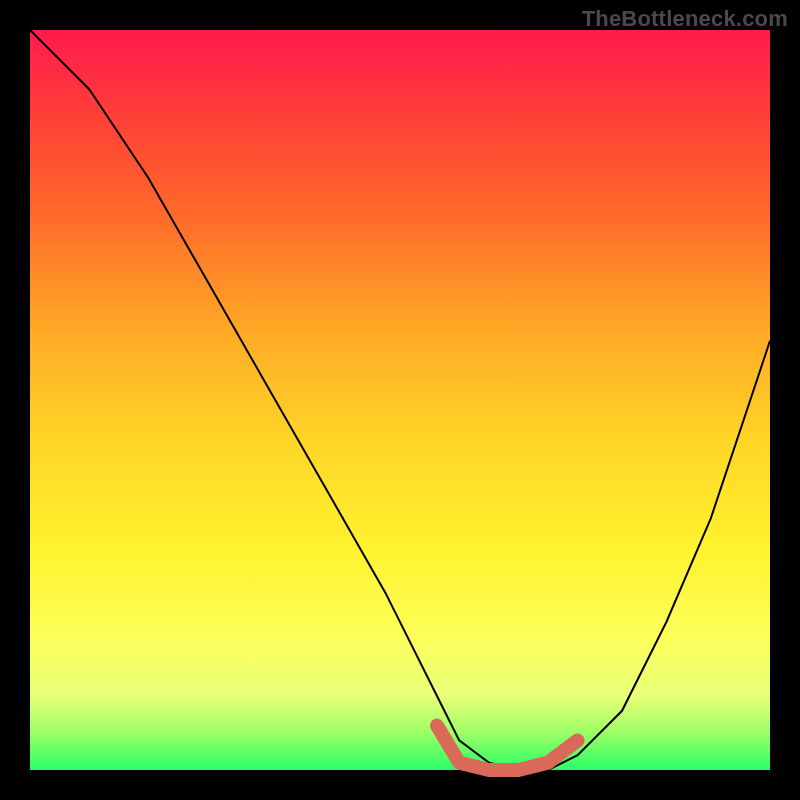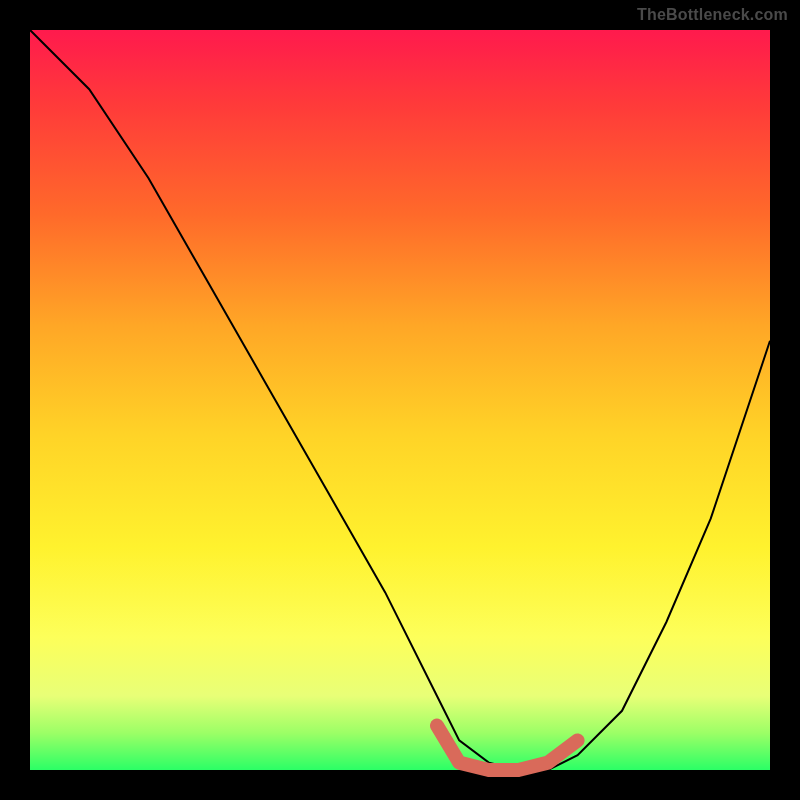--- a/index.html
+++ b/index.html
@@ -27,21 +27,21 @@
       #fdff5a 82%,
       #e8ff77 90%,
       #9cff66 95%,
       #2bff66 100%);
   }
   .watermark {
     position: absolute;
     top: 6px;
     right: 12px;
     color: #4a4a4a;
-    font-size: 16px;
+    font-size: 22px;
     font-weight: bold;
     letter-spacing: 0.2px;
     user-select: none;
   }
   svg.plot {
     position: absolute;
     left: 0;
     top: 0;
     width: 740px;
     height: 740px;

